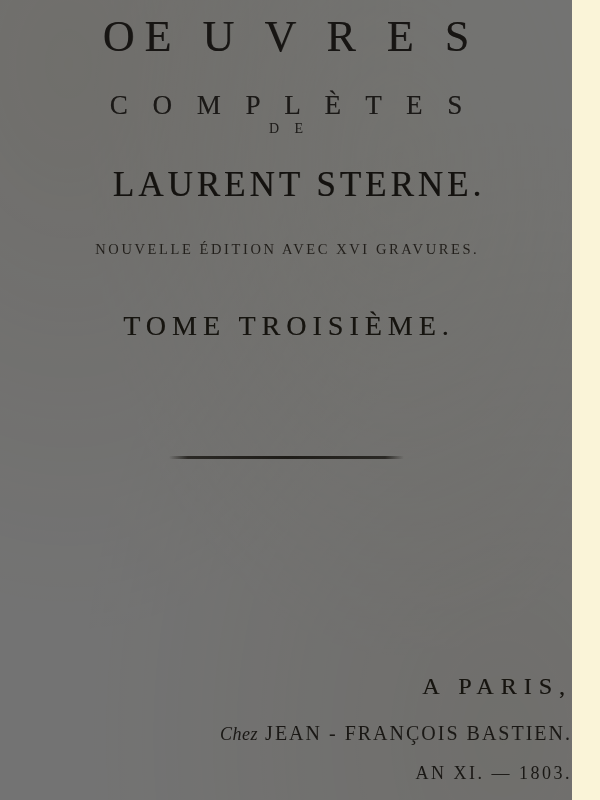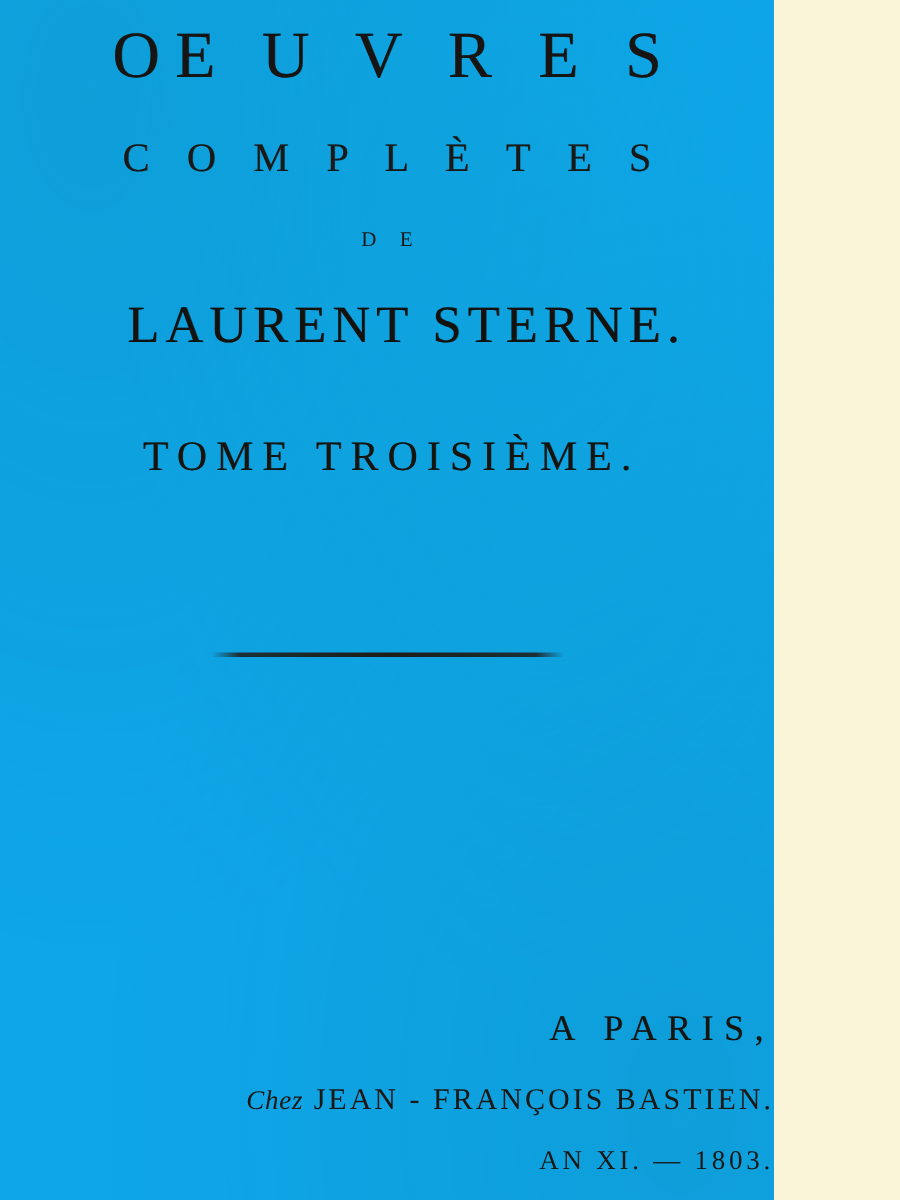--- a/index.html
+++ b/index.html
@@ -9,23 +9,23 @@
   body {
     width: 600px;
     height: 800px;
     background: #faf4d8;
     font-family: "Liberation Serif", "DejaVu Serif", serif;
     color: #1a1a1a;
     overflow: hidden;
   }
   .page {
     position: relative;
-    width: 516px;
+    width: 572px;
     height: 800px;
-    background: #0ea5e9;
+    background: #737373;
     box-sizing: border-box;
   }
   
   .page::before {
     content: "";
     position: absolute;
     inset: 0;
     pointer-events: none;
     background:
       radial-gradient(ellipse at 12% 8%, rgba(200,180,120,0.16), rgba(0,0,0,0) 55%),
@@ -51,21 +51,20 @@
   }
   .line-sub1 {
     margin-top: 30px;
     font-size: 27px;
     letter-spacing: 9px;
     text-indent: 9px;
     color: #1b1917;
     text-shadow: 0.3px 0 0 rgba(20,18,16,0.45);
   }
   .line-de {
-    margin-top: 32px;
     font-size: 14px;
     letter-spacing: 6px;
     text-indent: 6px;
     color: #1b1917;
   }
   .line-author {
     margin-top: 28px;
     font-size: 35px;
     letter-spacing: 4px;
     text-indent: 4px;
@@ -144,20 +143,21 @@
 </head>
 <body>
 
 <div class="page">
 
   <div class="title-block">
     <div class="line-main">OE U V R E S</div>
     <div class="line-sub1">C O M P L È T E S</div>
     <div class="line-de">D E</div>
     <div class="line-author">LAURENT STERNE.</div>
+    <div class="line-edition">NOUVELLE ÉDITION AVEC XVI GRAVURES.</div>
     <div class="line-tome">TOME TROISIÈME.</div>
 
     <div class="rule-wrap">
       <div class="rule"></div>
     </div>
   </div>
 
   <div class="imprint">
     <div class="line-city">A  PARIS,</div>
     <div class="line-publisher">

